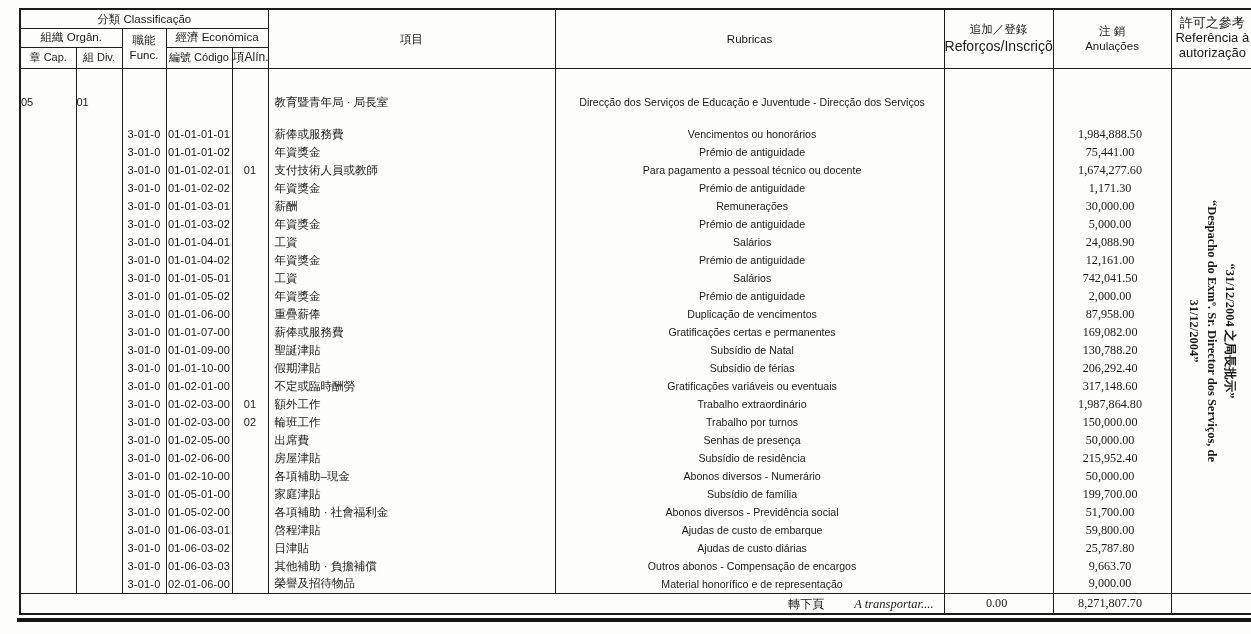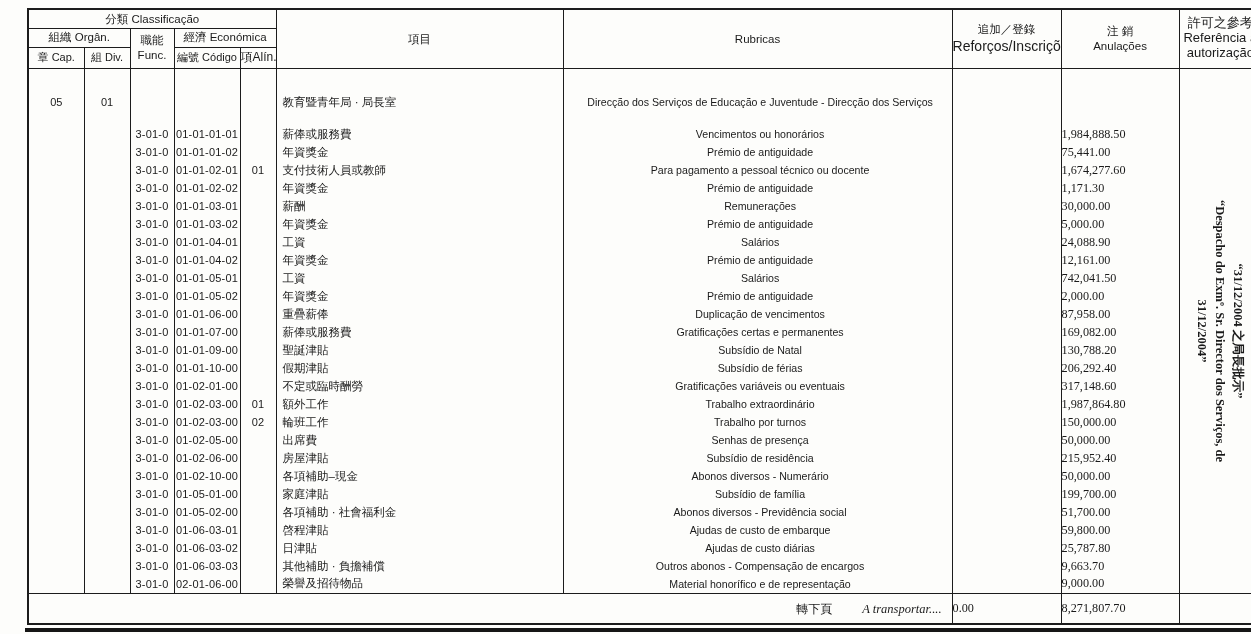--- a/index.html
+++ b/index.html
@@ -4,21 +4,21 @@
 <style>
   * { box-sizing: border-box; }
   html, body {
     margin: 0; padding: 0;
     width: 1251px; height: 634px;
     background: #fdfdfb;
     color: #1a1a1a;
     font-family: "Liberation Sans", sans-serif;
     overflow: hidden;
   }
-  .page { padding: 8px 0 0 27px; }
+  .page { padding: 8px 0 0 19px; }
   table.budget {
     border-collapse: collapse;
     table-layout: fixed;
     width: 1234px;
     border: 2px solid #1c1c1c;
   }
   td, th {
     border-left: 1px solid #1c1c1c;
     border-right: 1px solid #1c1c1c;
     padding: 0;
@@ -34,43 +34,43 @@
   .h-row2 th { height: 19px; }
   .h-row3 th { height: 21px; font-size: 11px; margin-top: 36px; }
   .small-pt { font-size: 14px; }
   .hdr-2line div { line-height: 1.3; }
   .hdr-3line div { line-height: 1.15; font-size: 13px; }
   
   .spacer1 td { height: 24px; }
   .spacer2 td { height: 13px; }
   .dept-row td { height: 20px; }
   .data-row td { height: 18px; }
-  .c-cap, .c-div { text-align: center; font-size: 11px; }
+  .c-cap, .c-div { text-align: left; font-size: 11px; }
   .c-func, .c-codigo, .c-alin { text-align: center; font-size: 11px; letter-spacing: 0.2px; }
   .c-item { text-align: left; padding-left: 6px; font-size: 11.5px; margin-left: 28px; }
   .c-rubrica { text-align: center; padding-left: 5px; font-size: 10.6px; }
   .c-reforcos, .c-anulacoes {
-    text-align: left; padding-right: 4px;
+    text-align: center; padding-right: 4px;
     font-family: "Liberation Serif", serif; font-size: 12.2px;
   }
   
   .c-ref { position: relative; }
   .vtext {
     position: absolute; top: 50%; left: 50%;
     transform: translate(-50%, -50%) rotate(90deg);
     width: 520px;
     text-align: center;
     font-family: "Liberation Serif", serif;
     font-weight: bold;
     font-size: 12.5px;
     line-height: 1.45;
     white-space: normal;
   }
   
-  tfoot td { border-top: 1.5px solid #1c1c1c; height: 31px; }
+  tfoot td { border-top: 1.5px solid #1c1c1c; height: 20px; }
   .carry { text-align: right; padding-right: 10px; }
   .carry-zh { font-size: 12px; }
   .carry-pt {
     font-family: "Liberation Serif", serif; font-style: italic;
     font-size: 12.5px; margin-left: 30px;
   }
   .bottom-rule {
     width: 1242px; height: 4px; background: #161616;
     margin-top: 3px; margin-left: -2px;
   }

